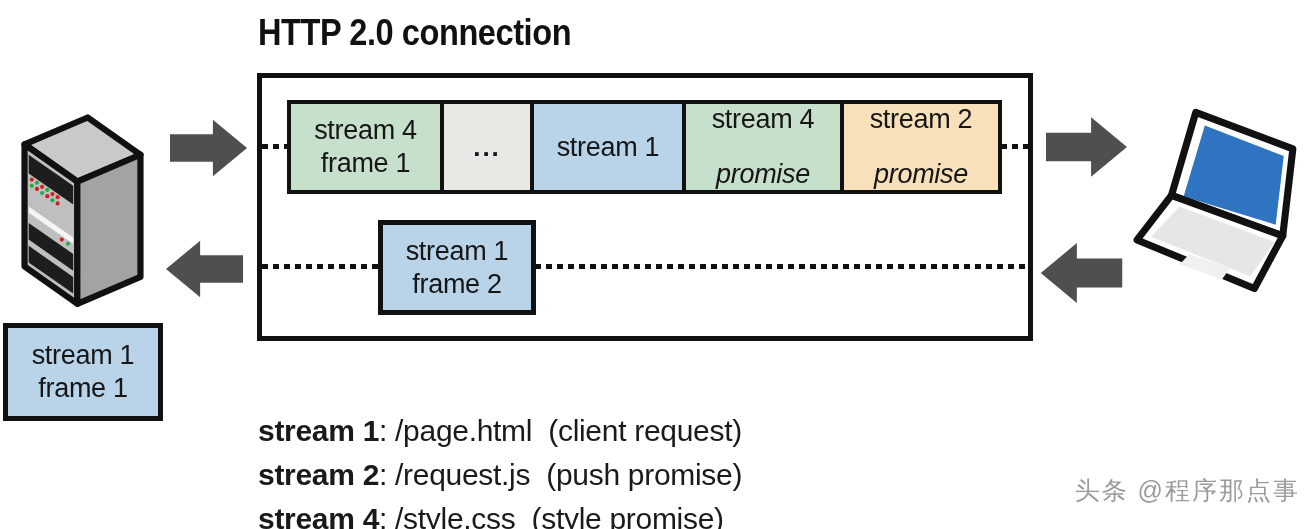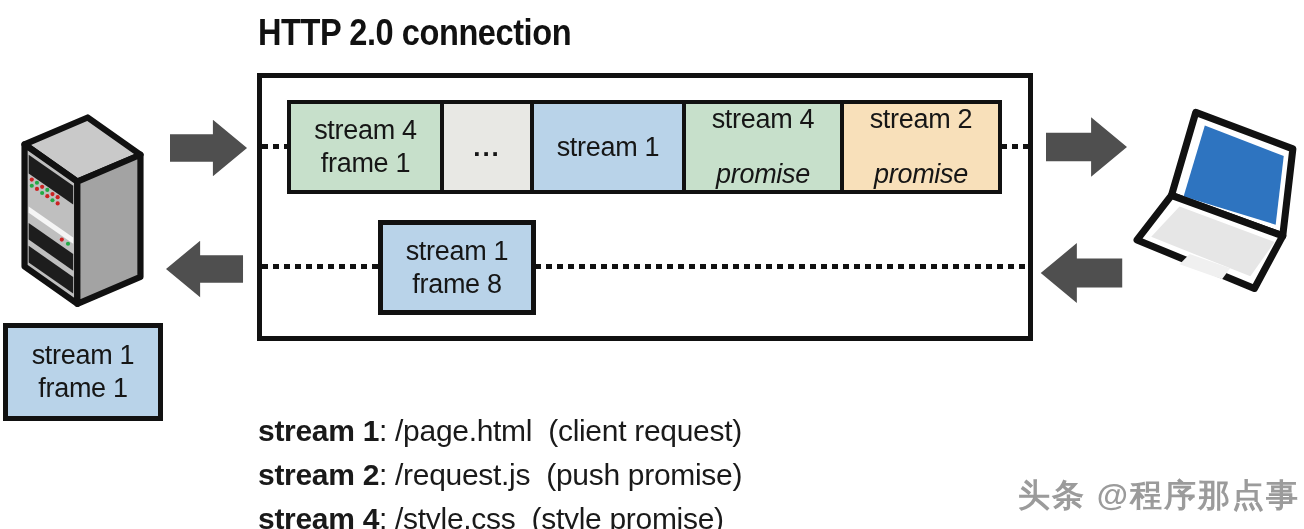--- a/index.html
+++ b/index.html
@@ -50,21 +50,21 @@
   .a-tl{left:170px;top:116px;}
   .a-bl{left:166px;top:237px;}
   .a-tr{left:1046px;top:114px;width:82px;height:66px;}
   .a-br{left:1040px;top:240px;width:84px;height:66px;}
   
   .legend{left:258px;top:389px;margin-top:20px;}
   .legend-line{font-size:30px;line-height:44px;white-space:pre;color:#1a1a1a;letter-spacing:-0.3px;}
   .legend-label{font-weight:700;}
   
   .watermark{
-    right:4px;top:474px;font-size:32px;font-weight:700;color:#9b9b9b;
+    right:4px;top:474px;font-size:25px;font-weight:400;color:#9b9b9b;
     letter-spacing:2px;white-space:nowrap;
   }
 </style>
 </head>
 <body>
 
 <div class="stage">
 
   <div class="abs title">HTTP 2.0 connection</div>
 
@@ -91,21 +91,21 @@
       <span class="it">promise</span>
     </div>
     <div class="frame f-w5" style="background-color: rgb(248, 224, 186);">
       <span>stream 2</span>
       <span class="it">promise</span>
     </div>
   </div>
 
   <div class="abs frame-solo frame2" style="background-color: rgb(185, 211, 233);">
     <span>stream 1</span>
-    <span>frame 8</span>
+    <span>frame 2</span>
   </div>
 
   <div class="abs frame-solo frame1" style="background-color: rgb(185, 211, 233);">
     <span>stream 1</span>
     <span>frame 1</span>
   </div>
 
   <svg class="abs server-svg" viewBox="0 0 140 200">
     <g stroke="#111111" stroke-width="6" stroke-linejoin="round">
       <polygon points="14,40 75,14 126,50 65,76" fill="#c9c9c9"></polygon>

